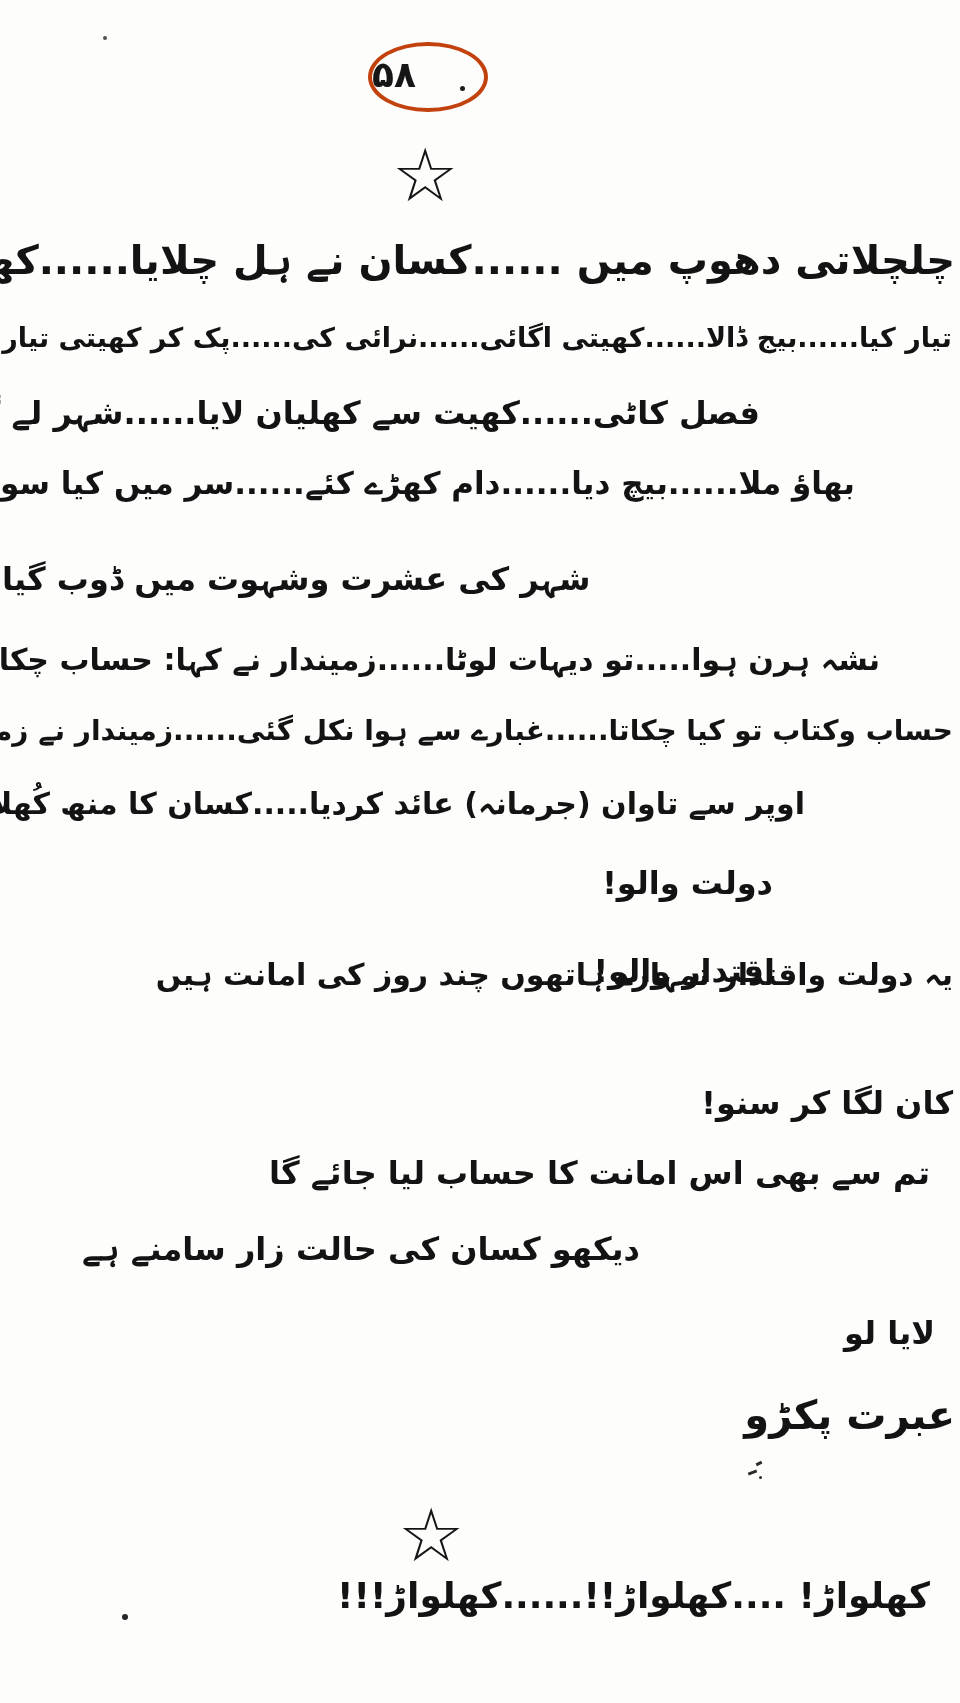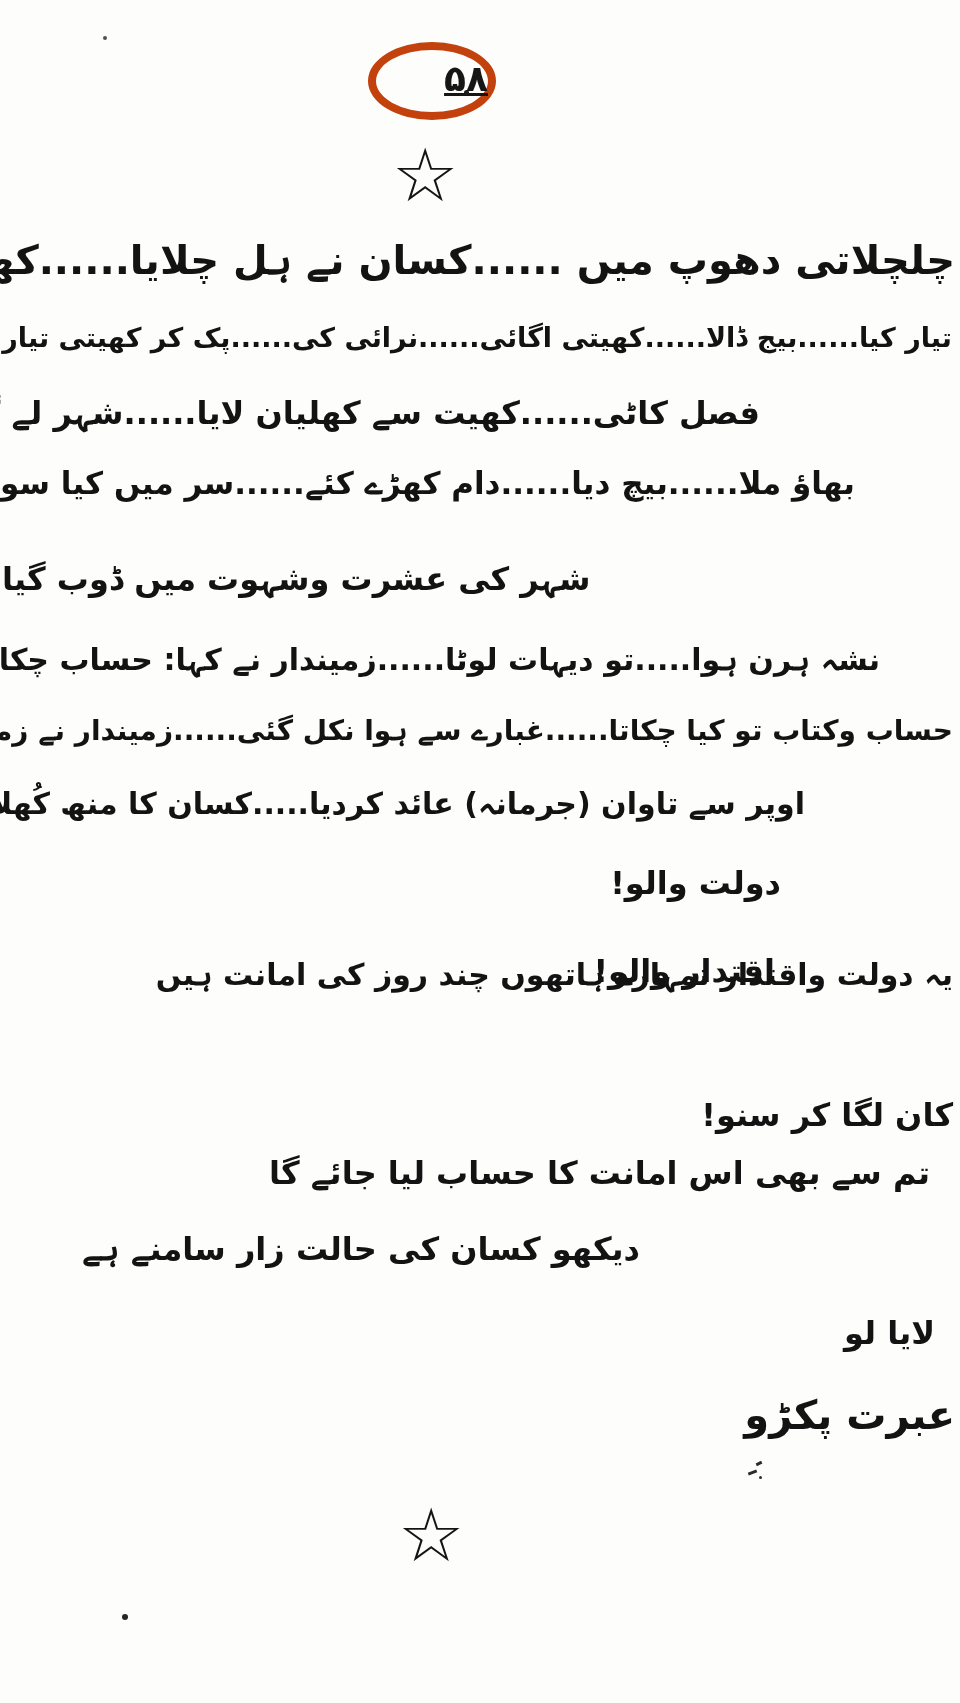--- a/index.html
+++ b/index.html
@@ -10,23 +10,23 @@
     background: #fdfdfc;
     overflow: hidden;
     font-family: "DejaVu Sans", sans-serif;
     color: #161616;
   }
   
   .page-badge {
     position: absolute;
     left: 368px; top: 42px;
     width: 112px; height: 62px;
-    border: 8px solid #c2410c;
+    border: 4px solid #c2410c;
     border-radius: 50%;
-    display: flex; align-items: center; justify-content: flex-end; text-decoration: underline;
+    display: flex; align-items: center; justify-content: flex-start;
   }
   .page-badge .num {
     font-size: 36px; font-weight: bold; letter-spacing: 2px;
     line-height: 1; padding-bottom: 4px;
   }
   .badge-dot {
     position: absolute; left: 88px; top: 40px;
     width: 5px; height: 5px; background: #1c1c1c; border-radius: 50%;
   }
   
@@ -49,24 +49,24 @@
     text-rendering: optimizeLegibility;
   }
   .l1  { top: 233px;  right: 5px;   font-size: 40px; }
   .l2  { top: 320px;  right: 8px;   font-size: 27px; }
   .l3  { top: 392px;  right: 200px; font-size: 32px; }
   .l4  { top: 463px;  right: 105px; font-size: 31px; }
   .l5  { top: 558px;  left: 2px;    font-size: 32px; }
   .l6  { top: 640px;  right: 80px;  font-size: 30px; }
   .l7  { top: 712px;  right: 7px;   font-size: 28px; }
   .l8  { top: 784px;  right: 155px; font-size: 30px; }
-  .l9  { top: 862px;  right: 179px; font-size: 32px; }
+  .l9  { top: 862px;  right: 187px; font-size: 32px; }
   .l10 { top: 938px;  right: 185px; font-size: 32px; margin-top: 12px; }
   .l11 { top: 955px; right: 7px;   font-size: 30px; }
-  .l12 { top: 1082px; right: 7px;   font-size: 32px; margin-top: 12px; }
+  .l12 { top: 1082px; right: 7px;   font-size: 32px; }
   .l13 { top: 1152px; right: 30px;  font-size: 32px; }
   .l14 { top: 1228px; right: 320px; font-size: 32px; }
   .l15 { top: 1312px; right: 25px;  font-size: 32px; }
   .l16 { top: 1388px; right: 5px;   font-size: 40px; }
   .l17 { top: 1572px; right: 30px;  font-size: 36px; }
   
   .ink-dot {
     position: absolute; background: #262626; border-radius: 50%;
   }
   .dot-top { left: 103px; top: 36px; width: 4px; height: 4px; opacity: .8; }
@@ -114,16 +114,17 @@
   <div class="line l16" dir="rtl">عبرت پکڑو</div>
 
   <div class="smudge">
     <span class="m1"></span>
       <span class="m2"></span>
       <span class="m3"></span>
   </div>
 
   <div class="star s2">☆</div>
 
+  <div class="line l17" dir="rtl">کھلواڑ! ....کھلواڑ!!......کھلواڑ!!!</div>
 
   <span class="ink-dot dot-bottom"></span>
 
 </div>
 
 </body></html>

